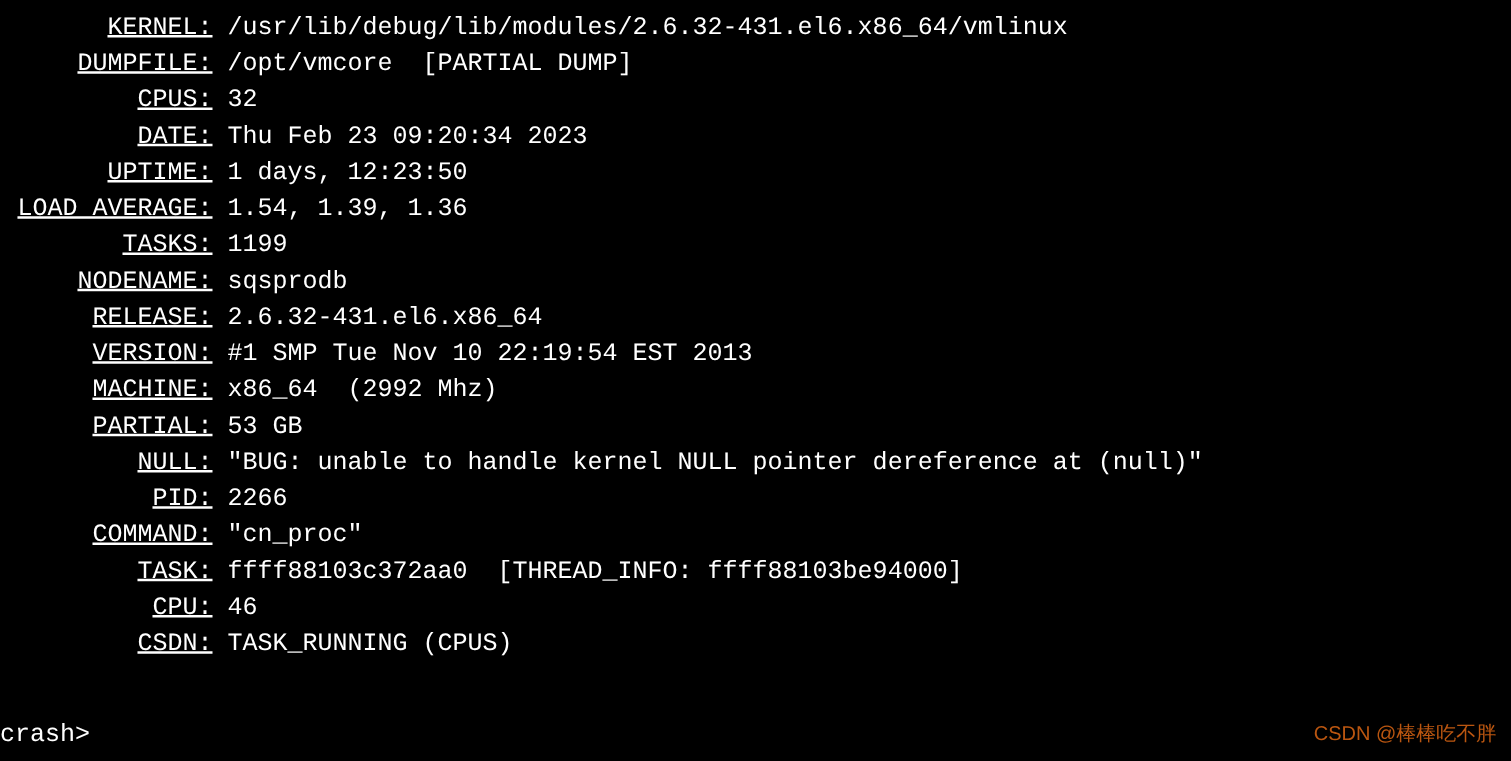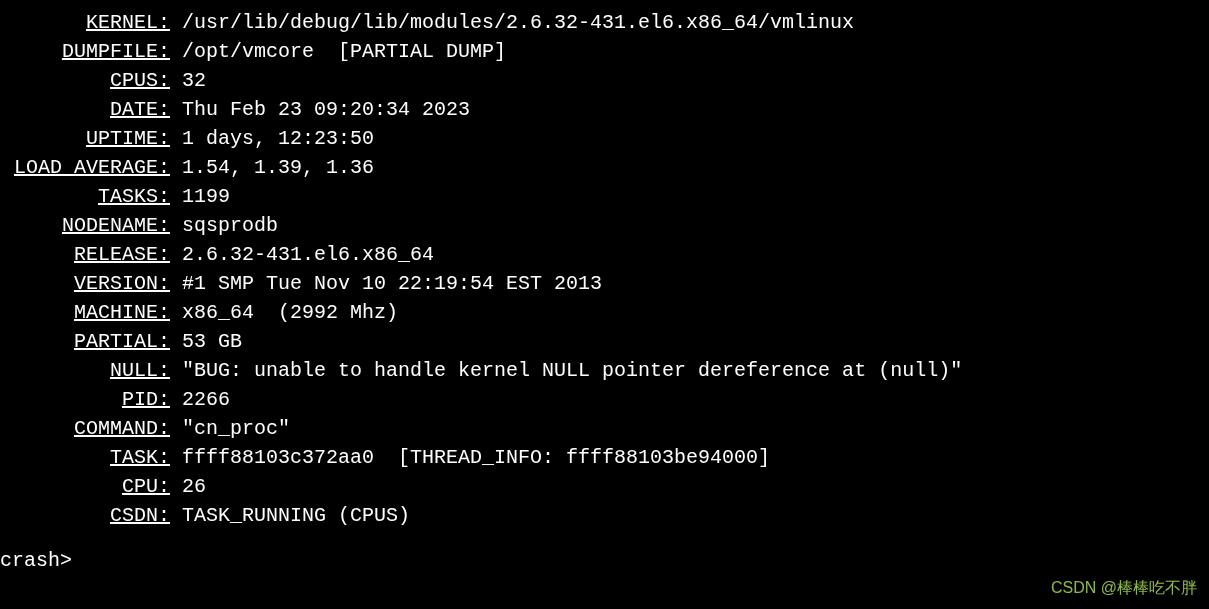--- a/index.html
+++ b/index.html
@@ -25,27 +25,27 @@
     .label {
       display: inline-block;
       width: 170px;
       text-align: right;
       text-decoration: underline;
     }
     .value {
       display: inline;
     }
     .prompt-line {
-      margin-top: 16px;
+      margin-top: 44px;
     }
     .watermark {
       position: absolute;
       bottom: 10px;
       right: 12px;
-      color: #bef264;
+      color: #f97316;
       font-size: 16px;
       font-family: sans-serif;
       opacity: 0.75;
     }
   </style>
 </head>
 <body>
 
 <div class="line"><span class="label">KERNEL:</span> <span class="value">/usr/lib/debug/lib/modules/2.6.32-431.el6.x86_64/vmlinux</span></div>
 <div class="line"><span class="label">DUMPFILE:</span> <span class="value">/opt/vmcore  [PARTIAL DUMP]</span></div>
@@ -56,18 +56,18 @@
 <div class="line"><span class="label">TASKS:</span> <span class="value">1199</span></div>
 <div class="line"><span class="label">NODENAME:</span> <span class="value">sqsprodb</span></div>
 <div class="line"><span class="label">RELEASE:</span> <span class="value">2.6.32-431.el6.x86_64</span></div>
 <div class="line"><span class="label">VERSION:</span> <span class="value">#1 SMP Tue Nov 10 22:19:54 EST 2013</span></div>
 <div class="line"><span class="label">MACHINE:</span> <span class="value">x86_64  (2992 Mhz)</span></div>
 <div class="line"><span class="label">PARTIAL:</span> <span class="value">53 GB</span></div>
 <div class="line"><span class="label">NULL:</span> <span class="value">"BUG: unable to handle kernel NULL pointer dereference at (null)"</span></div>
 <div class="line"><span class="label">PID:</span> <span class="value">2266</span></div>
 <div class="line"><span class="label">COMMAND:</span> <span class="value">"cn_proc"</span></div>
 <div class="line"><span class="label">TASK:</span> <span class="value">ffff88103c372aa0  [THREAD_INFO: ffff88103be94000]</span></div>
-<div class="line"><span class="label">CPU:</span> <span class="value">26</span></div>
+<div class="line"><span class="label">CPU:</span> <span class="value">46</span></div>
 <div class="line"><span class="label">CSDN:</span> <span class="value">TASK_RUNNING (CPUS)</span></div>
 
 <div class="line prompt-line"><span>crash&gt;</span></div>
 
 <div class="watermark">CSDN @棒棒吃不胖</div>
 
 </body></html>

